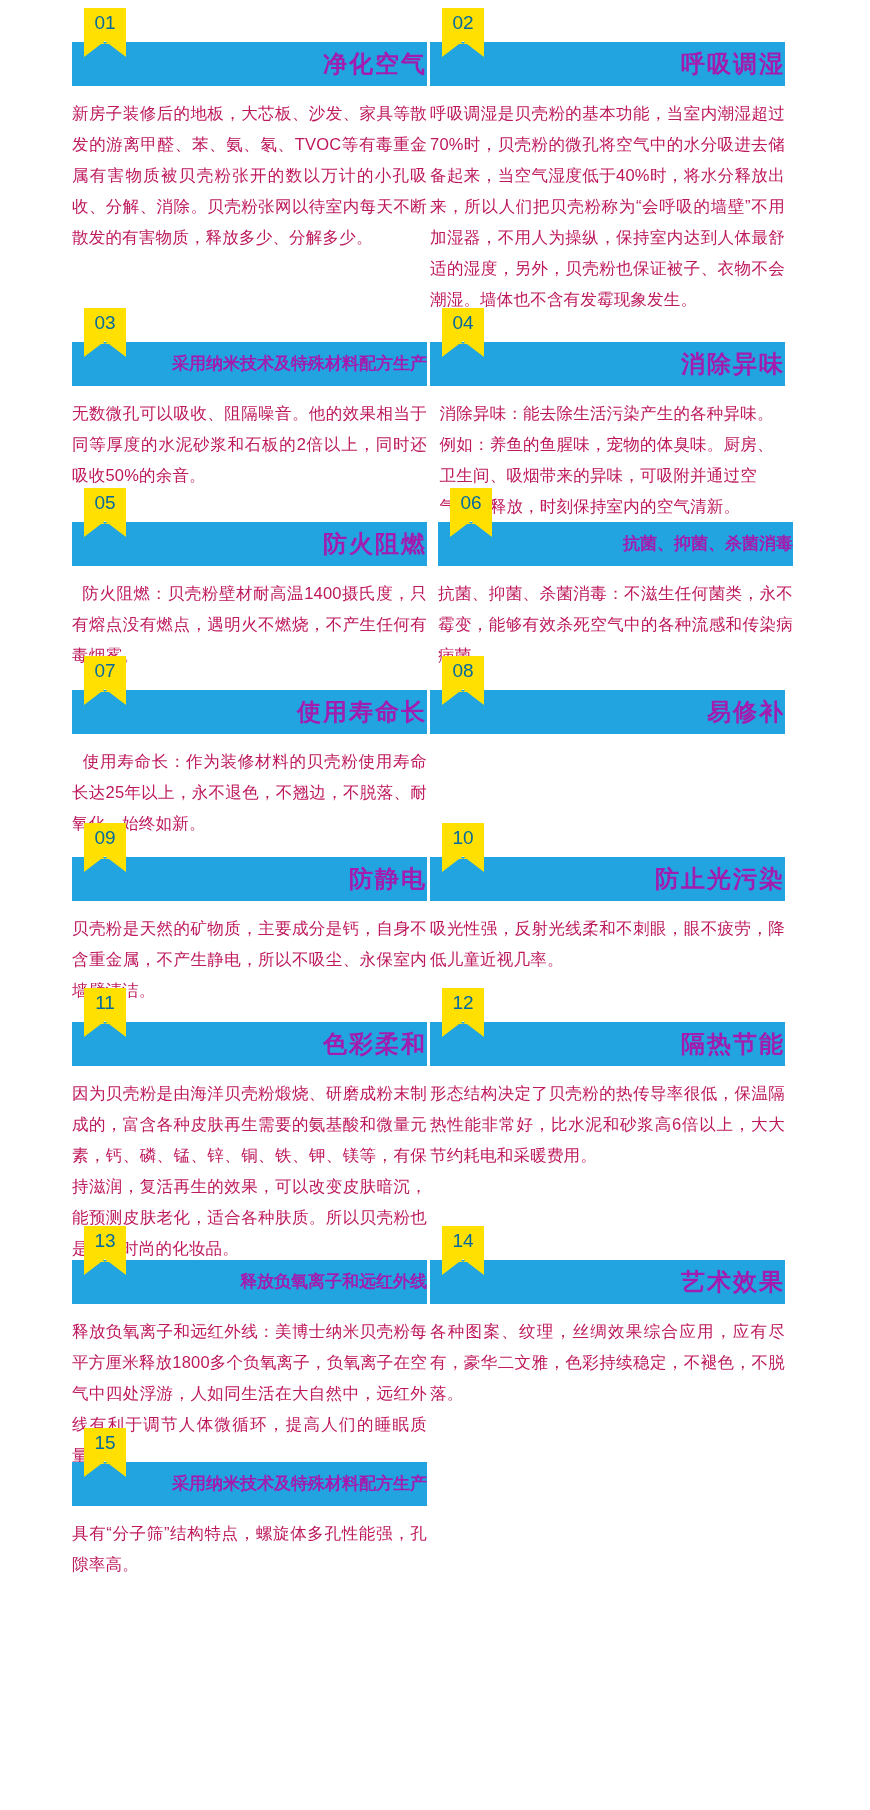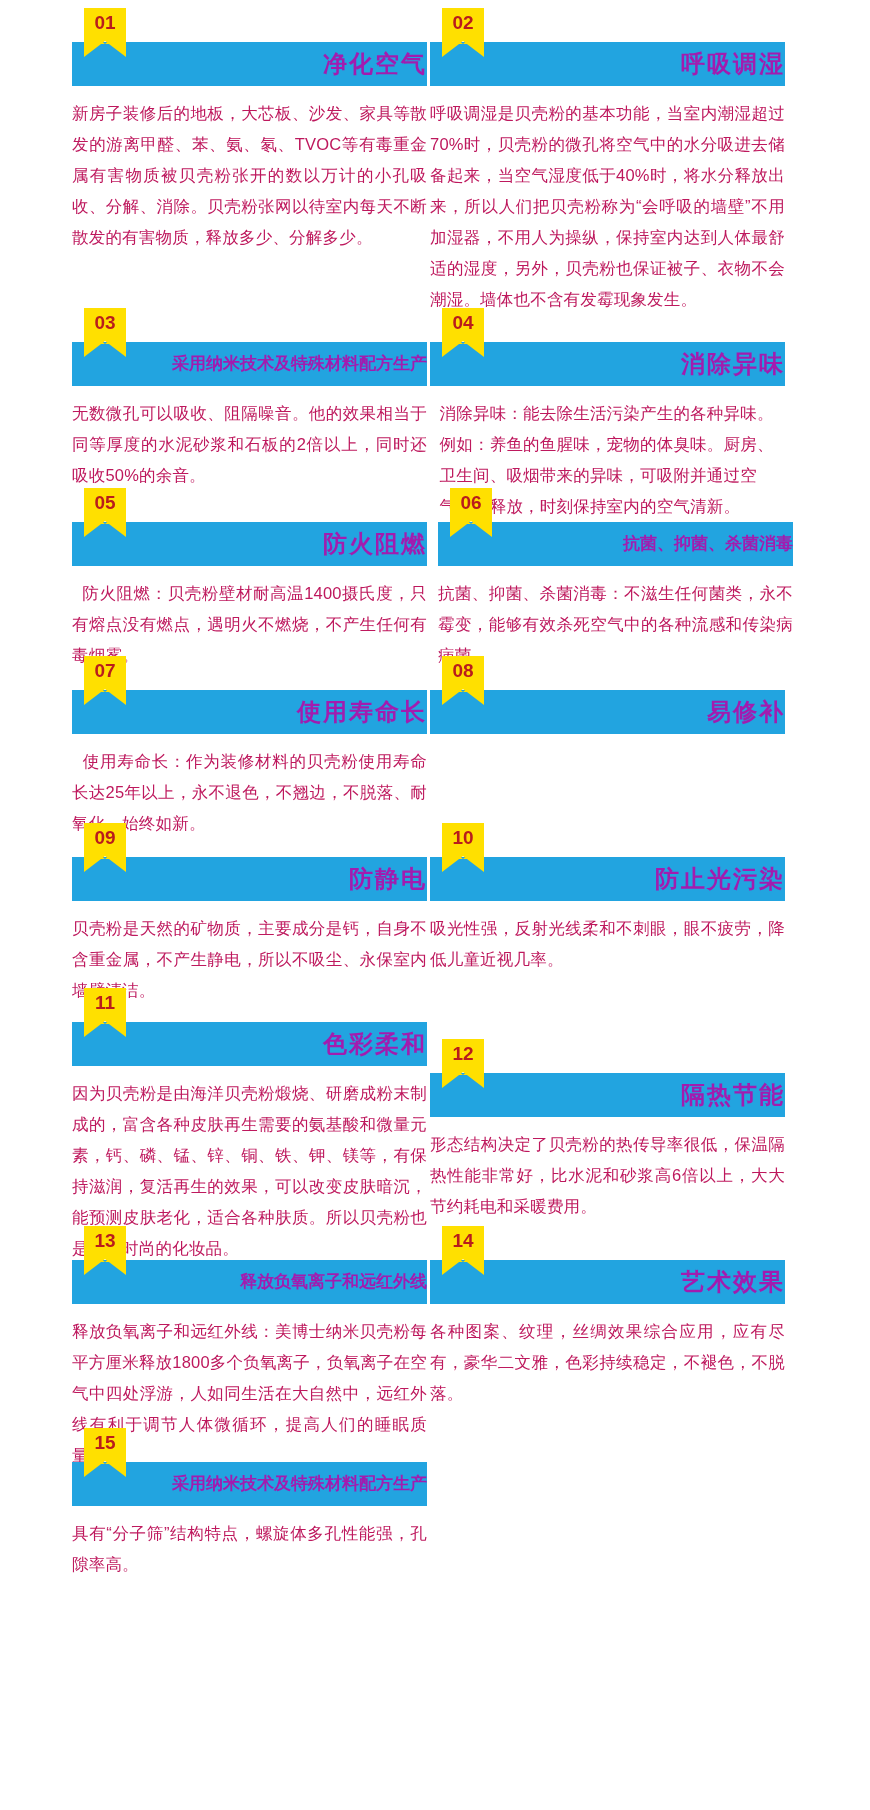--- a/index.html
+++ b/index.html
@@ -61,22 +61,22 @@
     border-right: 21px solid #ffe000;
     border-bottom: 16px solid transparent;
   }
   .flag .flag-num {
     position: absolute;
     left: 0;
     top: 3px;
     width: 42px;
     text-align: center;
     font-size: 19px;
-    font-weight: bold;
-    color: #b91c1c;
+    font-weight: normal;
+    color: #0369a1;
     line-height: 24px;
     letter-spacing: 0px;
   }
 
   .bar-wrap {
     position: relative;
     margin-top: -14px;
     height: 44px;
   }
   .bar {
@@ -303,21 +303,21 @@
             <div class="flag-tail"></div>
             <div class="flag-num">10</div>
           </div>
           <div class="bar-wrap">
             <div class="bar"></div>
             <div class="bar-notch"></div>
             <div class="bar-title">防止光污染</div>
           </div>
           <div class="body-text">吸光性强，反射光线柔和不刺眼，眼不疲劳，降低儿童近视几率。</div>
         </div>
-        <div class="item" style="position: absolute; top: 1031px; left: 0px; width: 355px;">
+        <div class="item" style="position: absolute; top: 980px; left: 0px; width: 355px;">
           <div class="flag">
             <div class="flag-body"></div>
             <div class="flag-tail"></div>
             <div class="flag-num">12</div>
           </div>
           <div class="bar-wrap">
             <div class="bar"></div>
             <div class="bar-notch"></div>
             <div class="bar-title">隔热节能</div>
           </div>

